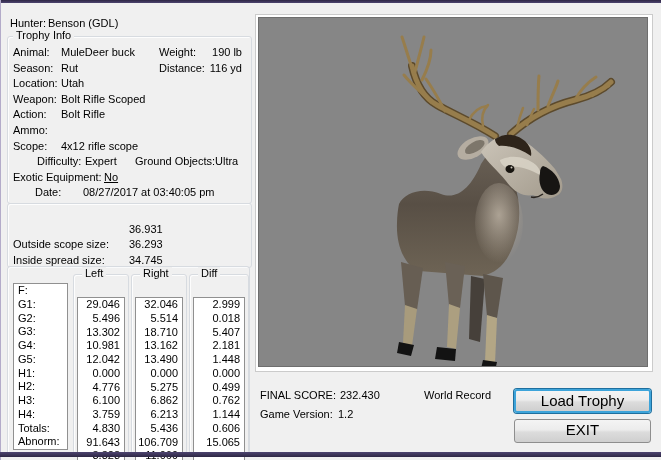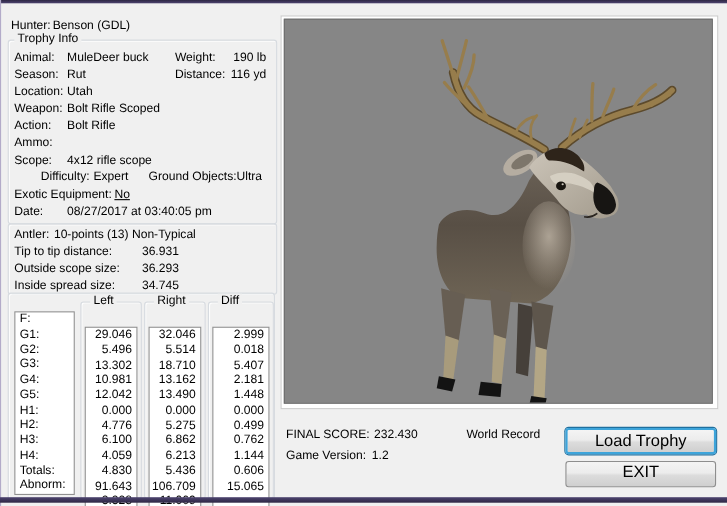--- a/index.html
+++ b/index.html
@@ -117,34 +117,29 @@
       <div class="trow r7" style="top: 117.2px; margin-left: 24px;">
         <span class="lab">Difficulty:</span>
         <span class="val">Expert</span>
         <span class="lab2">Ground Objects:</span>
         <span class="val2">Ultra</span>
       </div>
       <div class="trow r8" style="top: 132.8px;">
         <span class="lab">Exotic Equipment:</span>
         <span class="val">No</span>
       </div>
-      <div class="trow r9" style="top: 148.4px;">
+      <div class="trow r9" style="top: 148.4px; margin-left: 22px;">
         <span class="lab">Date:</span>
         <span class="val">08/27/2017 at 03:40:05 pm</span>
       </div>
     </div>
 </div>
 
 <div class="gbox" id="antler-box">
-  <div class="arow" style="top:2px">
-    <span class="alab">Antler:</span>
-    <span class="aval0">10-points (13) Non-Typical</span>
-  </div>
   <div class="arow" style="top:17.5px">
-    <span class="alab">Tip to tip distance:</span>
     <span class="aval">36.931</span>
   </div>
   <div class="arow" style="top:33px">
     <span class="alab">Outside scope size:</span>
     <span class="aval">36.293</span>
   </div>
   <div class="arow" style="top:48.5px">
     <span class="alab">Inside spread size:</span>
     <span class="aval">34.745</span>
   </div>
@@ -170,21 +165,21 @@
     <span class="gcap">Left</span>
     <div class="panel mval-panel">
         <div class="mrow mval">29.046</div>
         <div class="mrow mval">5.496</div>
         <div class="mrow mval">13.302</div>
         <div class="mrow mval">10.981</div>
         <div class="mrow mval">12.042</div>
         <div class="mrow mval">0.000</div>
         <div class="mrow mval">4.776</div>
         <div class="mrow mval">6.100</div>
-        <div class="mrow mval">4.059</div>
+        <div class="mrow mval">3.759</div>
         <div class="mrow mval">4.830</div>
         <div class="mrow mval">91.643</div>
         <div class="mrow mval">3.328</div>
       </div>
   </div>
   <div class="mgroup" style="left:123px">
     <span class="gcap">Right</span>
     <div class="panel mval-panel">
         <div class="mrow mval">32.046</div>
         <div class="mrow mval">5.514</div>

